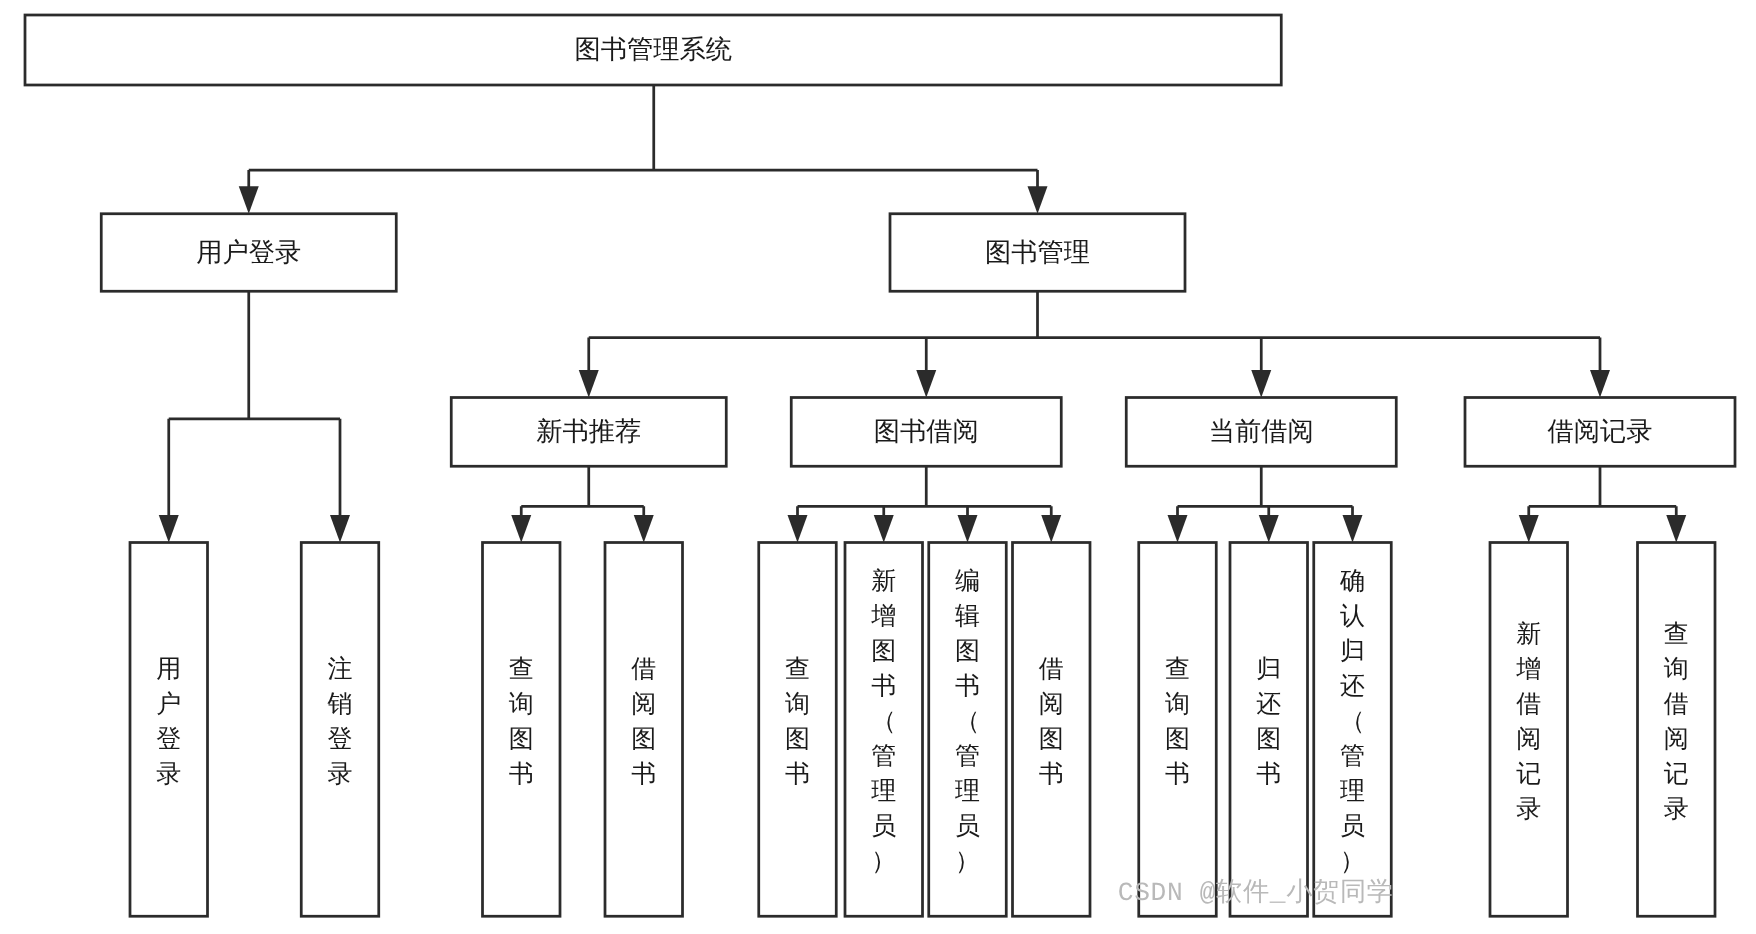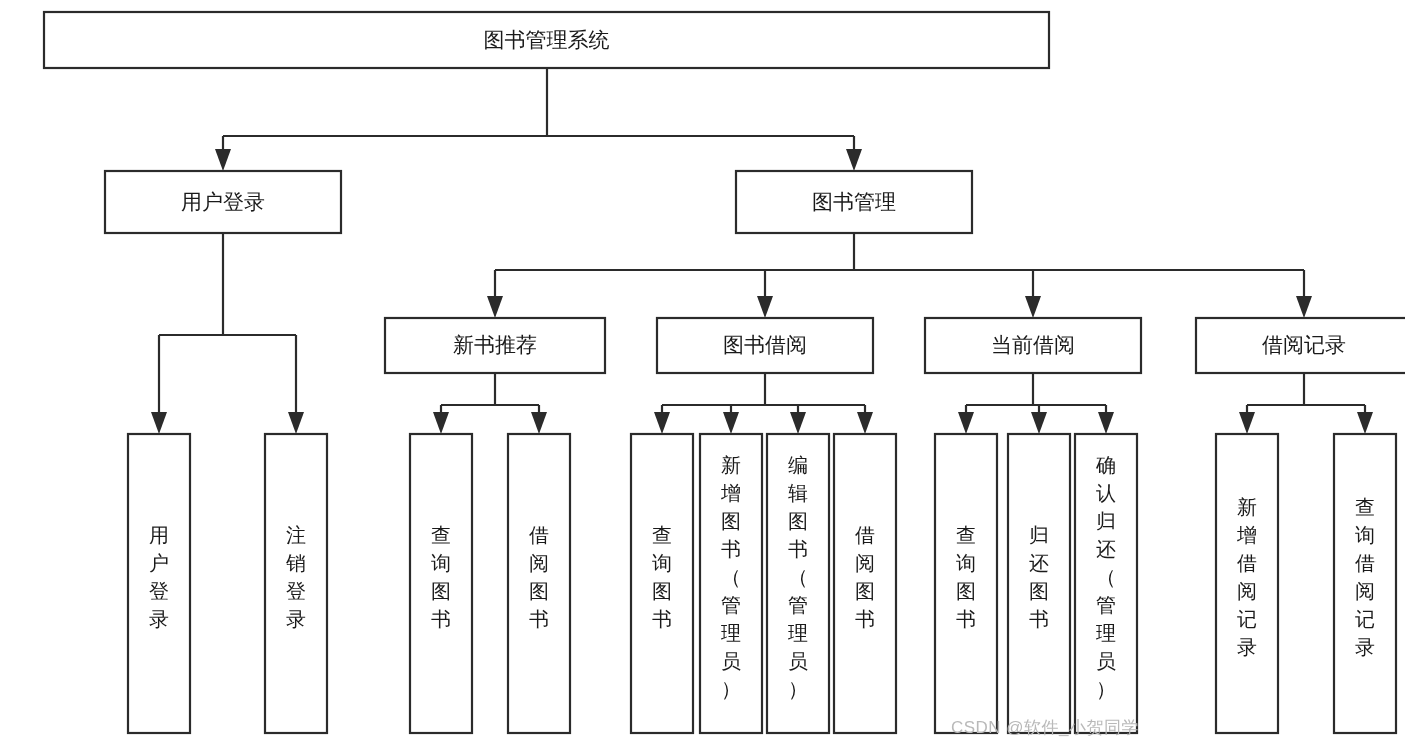--- a/index.html
+++ b/index.html
@@ -11,21 +11,20 @@
     width: 1405px;
     height: 747px;
     overflow: hidden;
     font-family: "Liberation Sans", "DejaVu Sans", sans-serif;
   }
   #diagram-root {
     position: relative;
     width: 1129px;
     height: 747px;
     background: #ffffff;
-    margin-left: 24px;
   }
   svg.flow {
     position: absolute;
     left: 0;
     top: 0;
     width: 1405px;
     height: 747px;
     display: block;
   }
   .node-rect {
@@ -52,23 +51,23 @@
   }
   .node-label-v {
     font-family: "Liberation Sans", "DejaVu Sans", sans-serif;
     font-size: 20px;
     fill: #1a1a1a;
     text-anchor: middle;
   }
   .watermark {
     position: absolute;
     right: 14px;
-    bottom: 8px;
-    font-family: Liberation Sans, sans-serif;
-    font-size: 17px;
+    bottom: 20px;
+    font-family: Liberation Mono, monospace;
+    font-size: 21px;
     color: #b9b9b9;
     letter-spacing: 0.5px;
     white-space: nowrap;
     user-select: none;
   }
 </style>
 </head>
 <body>
 
 <div id="diagram-root">

